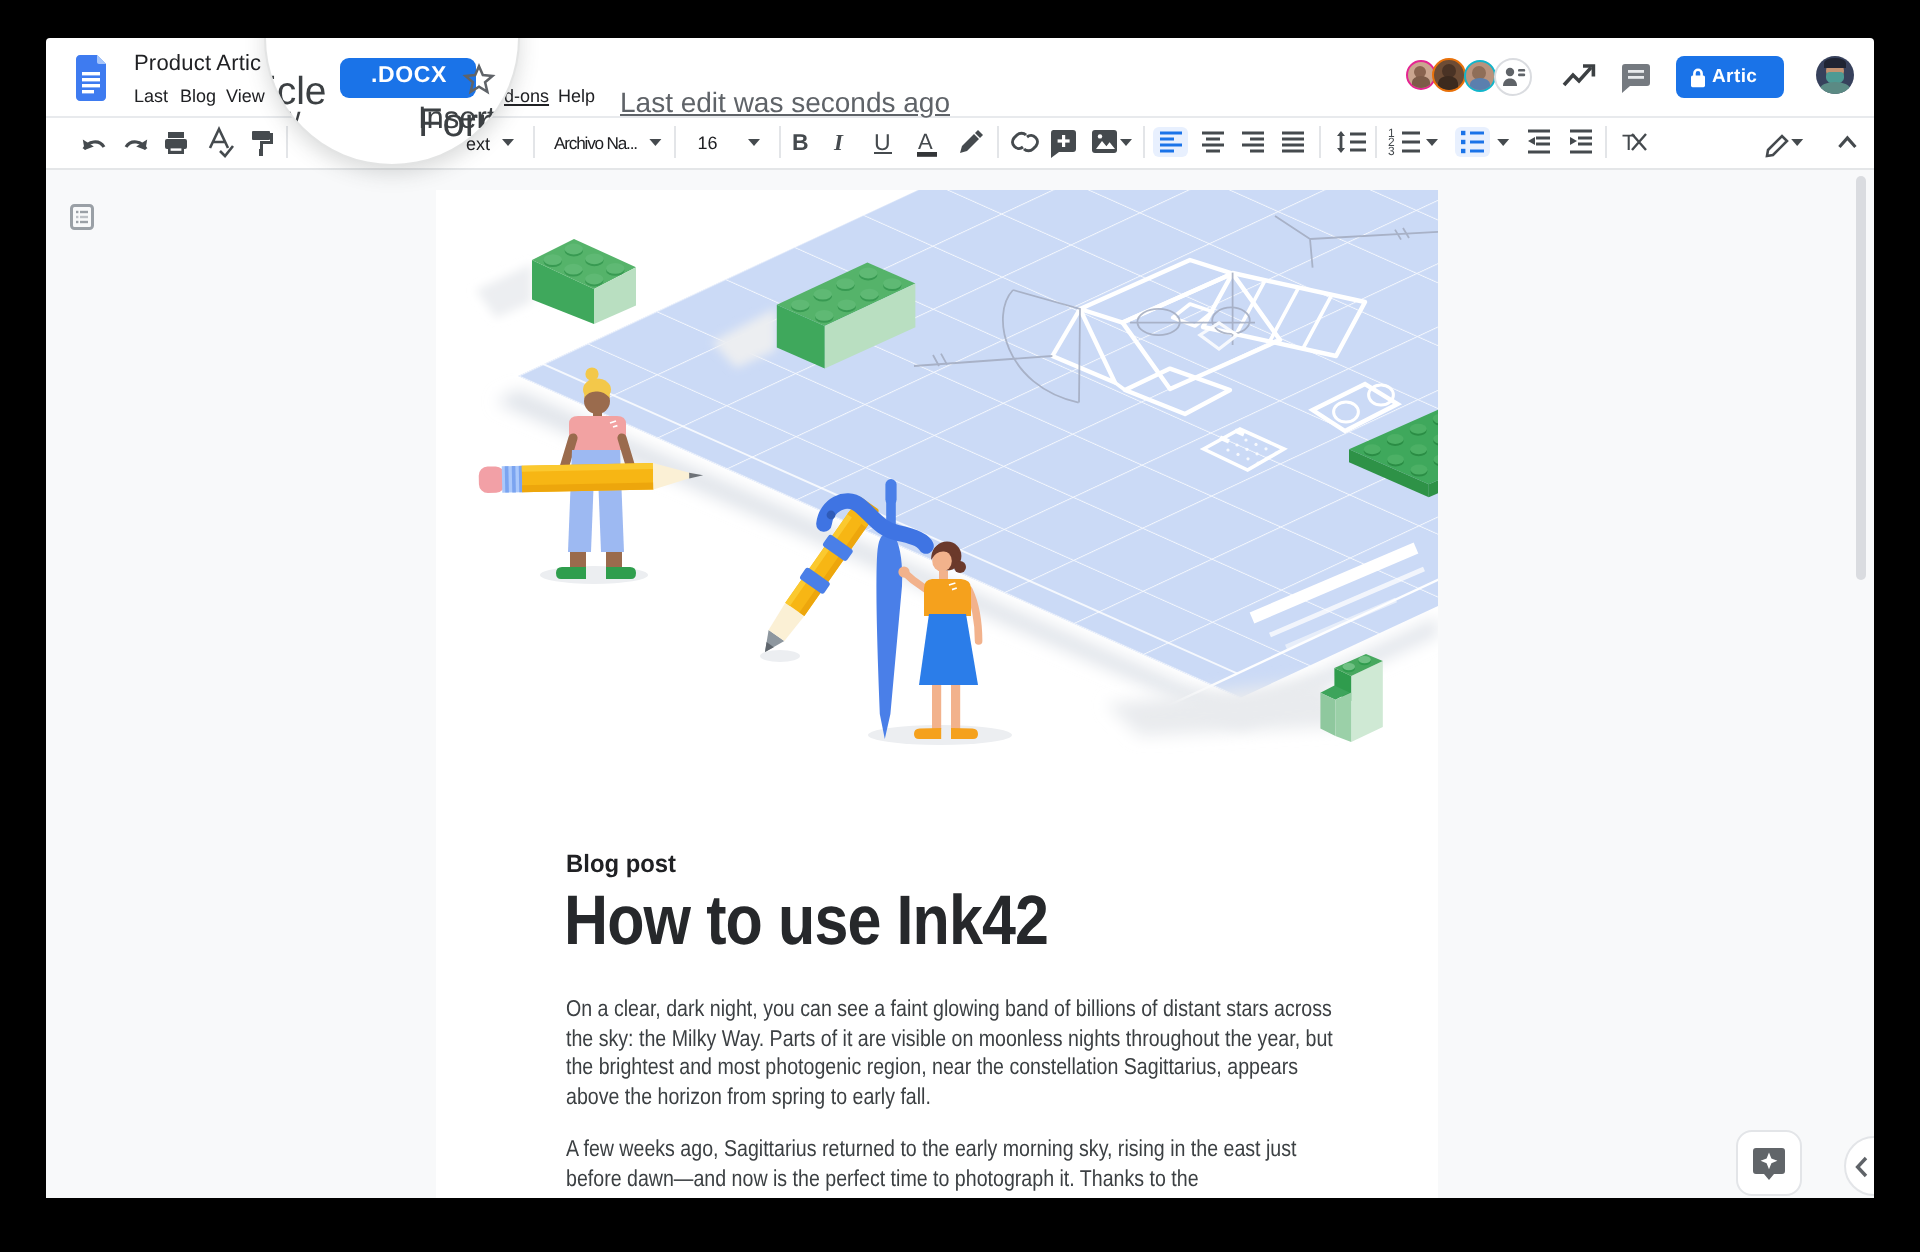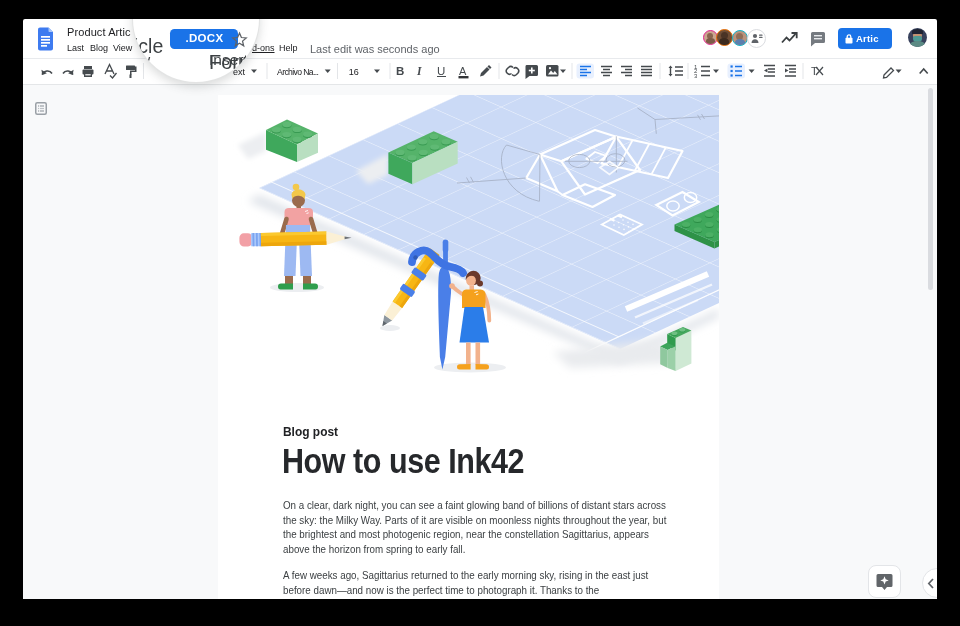--- a/index.html
+++ b/index.html
@@ -30,21 +30,21 @@
     <rect x="4" y="18" width="6" height="1.7" fill="#fff"></rect>
   </svg>
 
   <div class="abs" style="left:67px; top:26px; font-size:11px; font-weight:500; color:#202124; letter-spacing:0.1px;text-align:right;">Product Artic</div>
 
   <div class="abs" style="left:67px; top:43px; font-size:9px; color:#202124;">Last</div>
   <div class="abs" style="left:90px; top:43px; font-size:9px; color:#202124;">Blog</div>
   <div class="abs" style="left:113px; top:43px; font-size:9px; color:#202124;">View</div>
   <div class="abs" style="left:252px; top:43px; font-size:9px; color:#202124;text-decoration:underline;">d-ons</div>
   <div class="abs" style="left:279px; top:43px; font-size:9px; color:#202124;">Help</div>
-  <div class="abs" style="left:310px; top:43px; font-size:11px; color:#5f6368; ">Last edit was seconds ago</div>
+  <div class="abs" style="left:310px; top:43px; font-size:14px; color:#5f6368; text-decoration:underline;">Last edit was seconds ago</div>
 
   <div class="abs" style="left:703px; top:30px; width:15px; height:15px; border-radius:50%; border:1.6px solid #e52592; background:#caa58f; overflow:hidden;">
     <div class="abs" style="left:3px; top:2px; width:6px; height:6px; border-radius:50%; background:#8a6450;"></div>
     <div class="abs" style="left:1.5px; top:7px; width:9px; height:6px; border-radius:50% 50% 0 0; background:#7d5b48;"></div>
   </div>
 
   <div class="abs" style="left:716px; top:29px; width:17px; height:17px; border-radius:50%; border:1.8px solid #e8710a; background:#6d4c35; overflow:hidden;">
     <div class="abs" style="left:3.5px; top:2px; width:7px; height:7px; border-radius:50%; background:#4a3325;"></div>
     <div class="abs" style="left:2px; top:8px; width:10px; height:7px; border-radius:50% 50% 0 0; background:#3c2a1e;"></div>
   </div>

